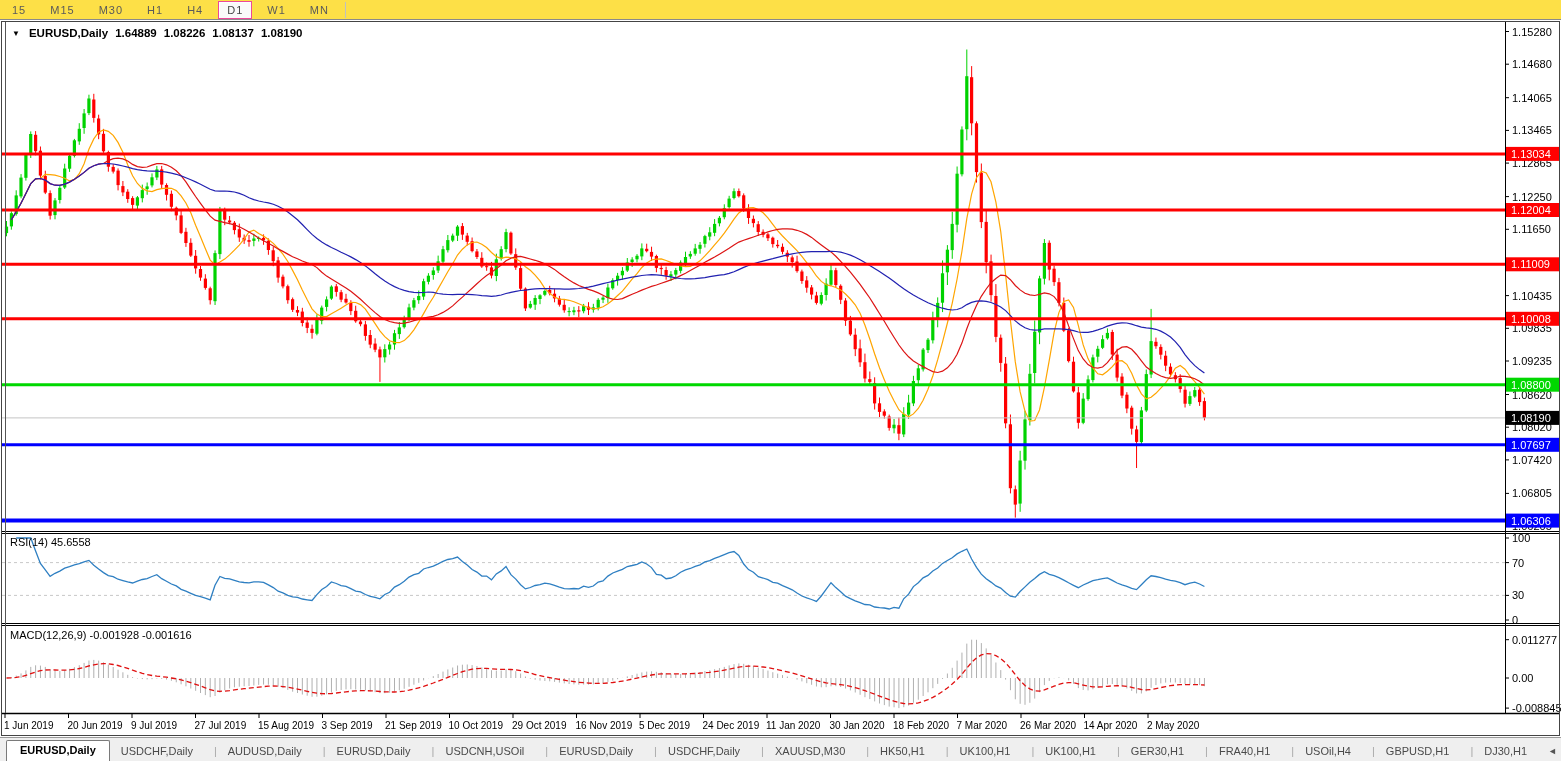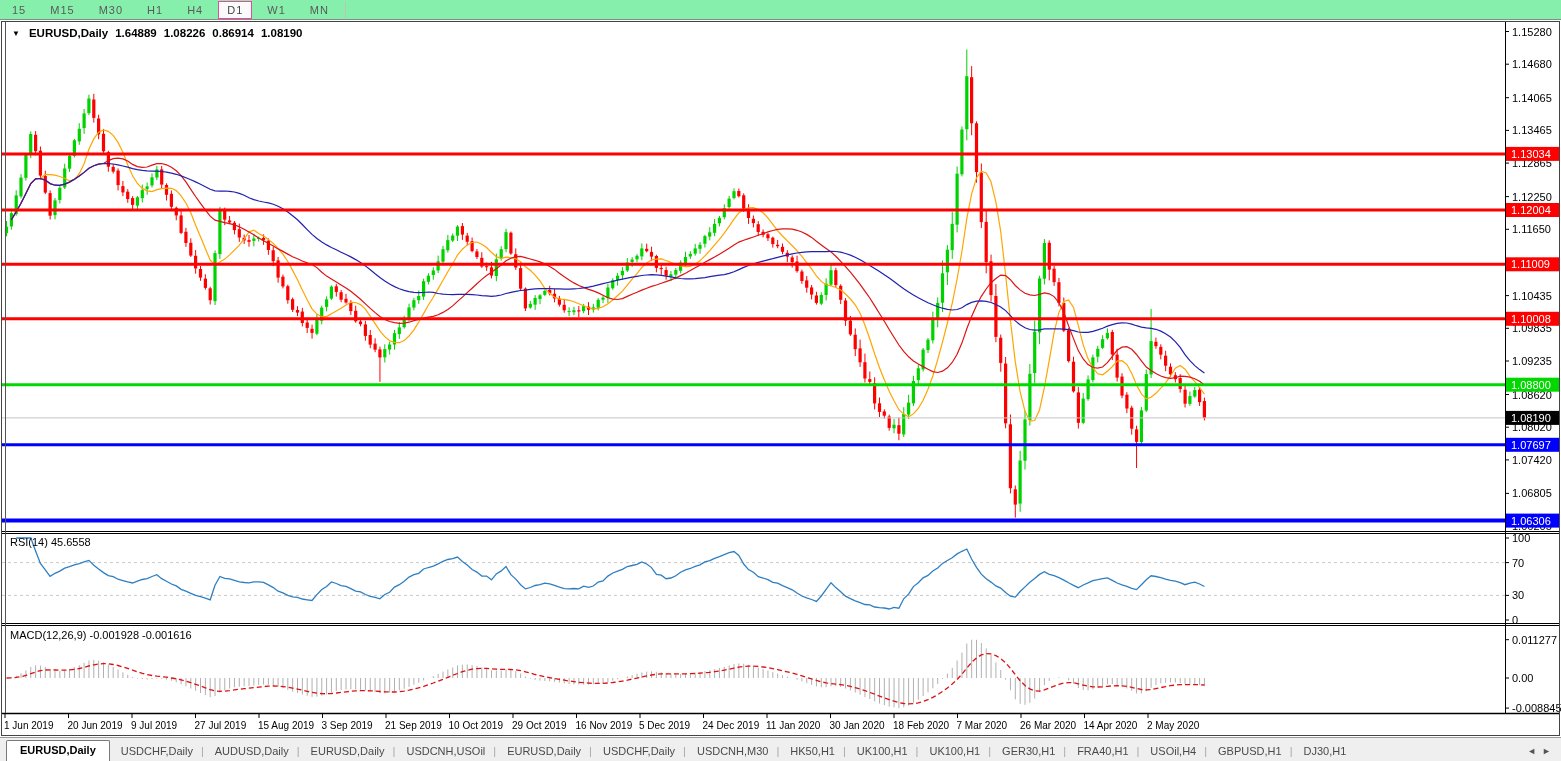--- a/index.html
+++ b/index.html
@@ -1,34 +1,34 @@
 <!DOCTYPE html>
 <html><head>
 <meta charset="utf-8">
 <style>
   html,body{margin:0;padding:0;background:#fff;width:1561px;height:761px;overflow:hidden;
     font-family:"Liberation Sans","DejaVu Sans",sans-serif;-webkit-font-smoothing:none;}
   
-  .toolbar{position:absolute;left:0;top:0;width:1561px;height:20px;background:#86efac;
+  .toolbar{position:absolute;left:0;top:0;width:1561px;height:20px;background:#fde047;
     border-bottom:1px solid #8a8a8a;display:flex;align-items:center;box-sizing:border-box;}
   .tf-btn{font-size:11px;color:#5a5a5a;padding:1px 8px;margin:0 3px;letter-spacing:1px;
     border:1px solid transparent;line-height:14px;cursor:default;}
   .tf-btn.active{background:#fafafa;border:1px solid #ec4899;box-shadow:inset 1px 1px 0 #fff;color:#444;}
   .tf-sep{width:1px;height:16px;background:#c0c0c0;margin:0 4px;}
   
   .chart-wrap{position:absolute;left:0;top:20px;width:1561px;height:717px;background:#fff;}
   svg{position:absolute;left:0;top:0;}
   svg text{font-family:"Liberation Sans","DejaVu Sans",sans-serif;}
   .quote-line{position:absolute;left:12px;top:7px;font-size:11.5px;font-weight:700;color:#000;
     display:flex;gap:7px;align-items:center;white-space:nowrap;}
   .quote-line .tri{font-size:8px;color:#000;margin-right:2px;}
   
   .tabbar{position:absolute;left:0;top:737px;width:1561px;height:24px;background:#efefef;
     border-top:1px solid #9a9a9a;display:flex;align-items:flex-end;box-sizing:border-box;}
-  .tab{font-size:11px;color:#4a4a4a;padding:3px 8px 4px 11px;white-space:nowrap;cursor:default;}
+  .tab{font-size:11px;color:#4a4a4a;padding:3px 21px 4px 11px;white-space:nowrap;cursor:default;}
   .tab.active{background:#fff;border:1px solid #7a7a7a;border-bottom:none;border-radius:2px 2px 0 0;
     color:#000;font-weight:700;margin-left:6px;padding:3px 13px 5px 13px;}
   .tab-sep{color:#a8a8a8;font-size:11px;padding-bottom:4px;}
   .tab-nav{margin-left:auto;display:flex;gap:6px;padding:0 10px 5px 0;color:#555;font-size:9px;}
   .tab-nav span{cursor:default;}
 </style>
 </head>
 <body>
 
 <div class="toolbar" id="toolbar">
@@ -927,40 +927,40 @@
         <line x1="1505.5" y1="22" x2="1505.5" y2="713" stroke="#000" stroke-width="1"></line>
         <line x1="5.5" y1="22" x2="5.5" y2="713" stroke="#555" stroke-width="1"></line>
         <rect x="1.5" y="21.5" width="1558" height="714" fill="none" stroke="#444" stroke-width="1"></rect>
       </g>
     </svg>
   <div class="quote-line">
     <span class="tri">▼</span>
     <span>EURUSD,Daily</span>
     <span>1.64889</span>
     <span>1.08226</span>
-    <span>0.86914</span>
+    <span>1.08137</span>
     <span>1.08190</span>
   </div>
 </div>
 
 <div class="tabbar" id="tabbar">
     <div class="tab active">EURUSD,Daily</div>
     <div class="tab">USDCHF,Daily</div>
     <span class="tab-sep">|</span>
     <div class="tab">AUDUSD,Daily</div>
     <span class="tab-sep">|</span>
     <div class="tab">EURUSD,Daily</div>
     <span class="tab-sep">|</span>
     <div class="tab">USDCNH,USOil</div>
     <span class="tab-sep">|</span>
     <div class="tab">EURUSD,Daily</div>
     <span class="tab-sep">|</span>
     <div class="tab">USDCHF,Daily</div>
     <span class="tab-sep">|</span>
-    <div class="tab">USDCNH,M30</div>
+    <div class="tab">XAUUSD,M30</div>
     <span class="tab-sep">|</span>
     <div class="tab">HK50,H1</div>
     <span class="tab-sep">|</span>
     <div class="tab">UK100,H1</div>
     <span class="tab-sep">|</span>
     <div class="tab">UK100,H1</div>
     <span class="tab-sep">|</span>
     <div class="tab">GER30,H1</div>
     <span class="tab-sep">|</span>
     <div class="tab">FRA40,H1</div>

